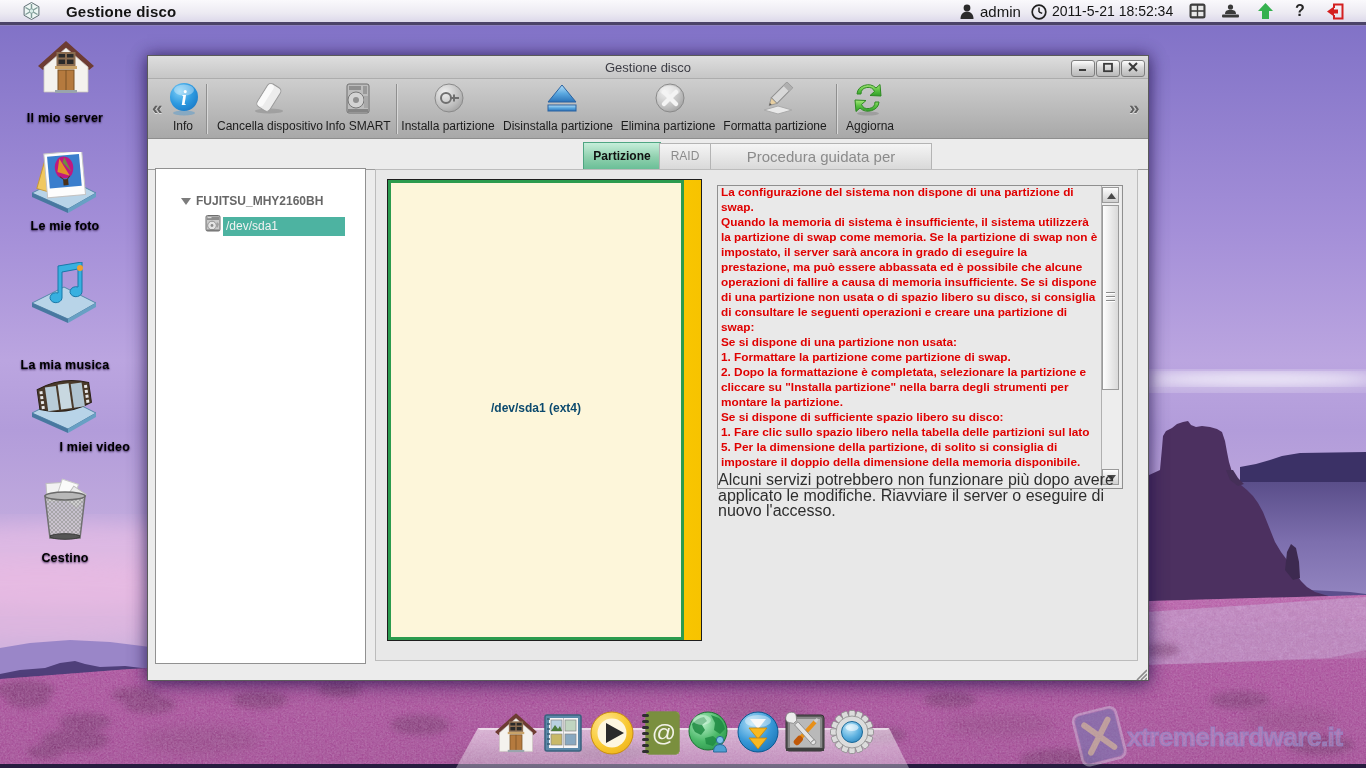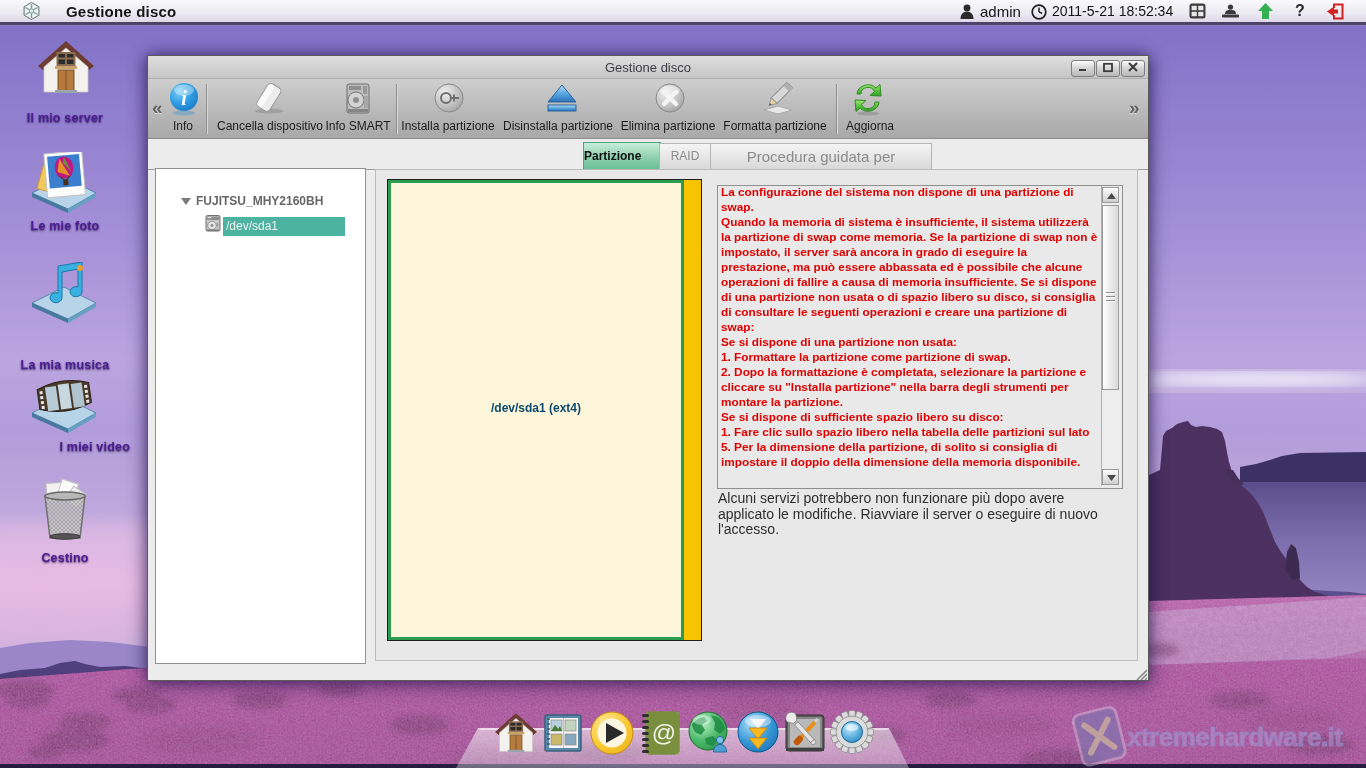--- a/index.html
+++ b/index.html
@@ -2,21 +2,21 @@
 <html><head><meta charset="utf-8">
 <style>
   html,body{margin:0;padding:0;width:1366px;height:768px;overflow:hidden;font-family:"Liberation Sans",sans-serif;}
   #root{position:absolute;top:0;left:0;width:1366px;height:768px;background:#9d8bd4;}
   .abs{position:absolute;}
   .wbtn{position:absolute;top:4px;width:22px;height:15px;background:linear-gradient(#fdfdfd,#d6d6d6 45%,#b9b9b9);border:1px solid #7f7f7f;border-radius:3px;text-align:center;line-height:13px;}
   .tsep{position:absolute;top:28px;width:1px;height:50px;background:#8f8f8f;border-right:1px solid #d8d8d8;}
   .tlab{position:absolute;top:63px;text-align:center;font-size:12px;color:#1c1c1c;}
   .sba{position:absolute;width:17px;height:16px;background:linear-gradient(#fdfdfd,#cfcfcf);border:1px solid #9a9a9a;box-sizing:border-box;}
   .dicon{position:absolute;width:130px;text-align:center;}
-  .dlab{color:#4c1d95;font-size:12.5px;font-weight:bold;text-shadow:0 1px 2px rgba(40,20,70,0.85);letter-spacing:0.2px;}
+  .dlab{color:#000000;font-size:12.5px;font-weight:bold;text-shadow:0 1px 2px rgba(40,20,70,0.85);letter-spacing:0.2px;}
 </style>
 </head>
 <body>
 <div id="root">
 
 <svg class="abs" style="left:0;top:0" width="1366" height="768" viewBox="0 0 1366 768">
   <defs>
     <linearGradient id="sky" x1="0" y1="0" x2="0" y2="1">
       <stop offset="0.03" stop-color="#8172c7"></stop>
       <stop offset="0.30" stop-color="#a48fd8"></stop>
@@ -528,21 +528,21 @@
   <div class="tlab" style="left:10px;width:50px;">Info</div>
   <div class="tlab" style="left:60px;width:124px;">Cancella dispositivo</div>
   <div class="tlab" style="left:170px;width:80px;white-space:nowrap;">Info SMART</div>
   <div class="tlab" style="left:250px;width:100px;">Installa partizione</div>
   <div class="tlab" style="left:350px;width:120px;">Disinstalla partizione</div>
   <div class="tlab" style="left:465px;width:110px;">Elimina partizione</div>
   <div class="tlab" style="left:572px;width:110px;">Formatta partizione</div>
   <div class="tlab" style="left:692px;width:60px;">Aggiorna</div>
 
   <div class="abs" style="left:0;top:83px;width:1000px;height:30px;background:#ececec;border-bottom:1px solid #9d9d9d;"></div>
-  <div class="abs" style="left:435px;top:86px;width:76px;height:26px;background:linear-gradient(#c6eeda,#8fd0ae 55%,#6abf97);border:1px solid #4fa582;border-bottom:none;text-align:left;font-size:12px;font-weight:bold;color:#111;line-height:26px;">Partizione</div>
+  <div class="abs" style="left:435px;top:86px;width:76px;height:26px;background:linear-gradient(#c6eeda,#8fd0ae 55%,#6abf97);border:1px solid #4fa582;border-bottom:none;text-align:center;font-size:12px;font-weight:bold;color:#111;line-height:26px;">Partizione</div>
   <div class="abs" style="left:511px;top:87px;width:50px;height:25px;background:linear-gradient(#f5f5f5,#d9d9d9);border:1px solid #b4b4b4;border-bottom:none;text-align:center;font-size:12px;color:#8b8b8b;line-height:25px;">RAID</div>
   <div class="abs" style="left:562px;top:87px;width:220px;height:25px;background:linear-gradient(#f5f5f5,#d9d9d9);border:1px solid #b4b4b4;border-bottom:none;text-align:center;font-size:15px;color:#8b8b8b;line-height:25px;">Procedura guidata per l'installazione</div>
 
   <div class="abs" style="left:7px;top:112px;width:209px;height:494px;background:#ffffff;border:1px solid #919191;"></div>
   <div class="abs" style="left:33px;top:142px;width:0;height:0;border-left:5px solid transparent;border-right:5px solid transparent;border-top:7px solid #7c7c7c;"></div>
   <div class="abs" style="left:48px;top:138px;font-size:12px;font-weight:bold;color:#676767;">FUJITSU_MHY2160BH</div>
   <div class="abs" style="left:75px;top:161px;width:122px;height:19px;background:#4db3a1;"></div>
   <svg class="abs" style="left:57px;top:159px" width="16" height="17" viewBox="0 0 16 17">
     <rect x="1" y="0.5" width="14" height="15.5" rx="1.5" fill="#cbcbcb" stroke="#6e6e6e" stroke-width="1"></rect>
     <rect x="2" y="1.5" width="12" height="3.5" fill="#8d8d8d"></rect>
@@ -590,21 +590,21 @@
           <polygon points="8.5,5 13,11 4,11" fill="#4a4a4a"></polygon>
         </svg></div>
   <div class="sba" style="left:954px;top:413px;"><svg width="17" height="16" viewBox="0 0 17 16">
           <polygon points="8.5,11 13,5 4,5" fill="#4a4a4a"></polygon>
         </svg></div>
   <div class="abs" style="left:954px;top:149px;width:17px;height:185px;background:linear-gradient(90deg,#fdfdfd,#d9d9d9);border:1px solid #9a9a9a;box-sizing:border-box;">
     <div style="margin:86px 3px 0 3px;border-top:1px solid #8a8a8a;border-bottom:1px solid #fff;"></div>
     <div style="margin:2px 3px 0 3px;border-top:1px solid #8a8a8a;border-bottom:1px solid #fff;"></div>
     <div style="margin:2px 3px 0 3px;border-top:1px solid #8a8a8a;border-bottom:1px solid #fff;"></div>
   </div>
-  <div class="abs" style="left:570px;top:435px;width:400px;font-size:14px;line-height:15.5px;color:#2e2e2e;">Alcuni servizi potrebbero non funzionare più dopo avere applicato le modifiche. Riavviare il server o eseguire di nuovo l'accesso.</div>
+  <div class="abs" style="left:570px;top:416px;width:400px;font-size:16px;line-height:15.5px;color:#2e2e2e;">Alcuni servizi potrebbero non funzionare più dopo avere applicato le modifiche. Riavviare il server o eseguire di nuovo l'accesso.</div>
 
   <svg class="abs" style="left:986px;top:611px" width="13" height="13" viewBox="0 0 13 13">
     <g stroke="#8a8a8a" stroke-width="1.6">
           <line x1="3" y1="13" x2="13" y2="3"></line>
           <line x1="7" y1="13" x2="13" y2="7"></line>
           <line x1="11" y1="13" x2="13" y2="11"></line>
         </g>
   </svg>
 </div>
 

